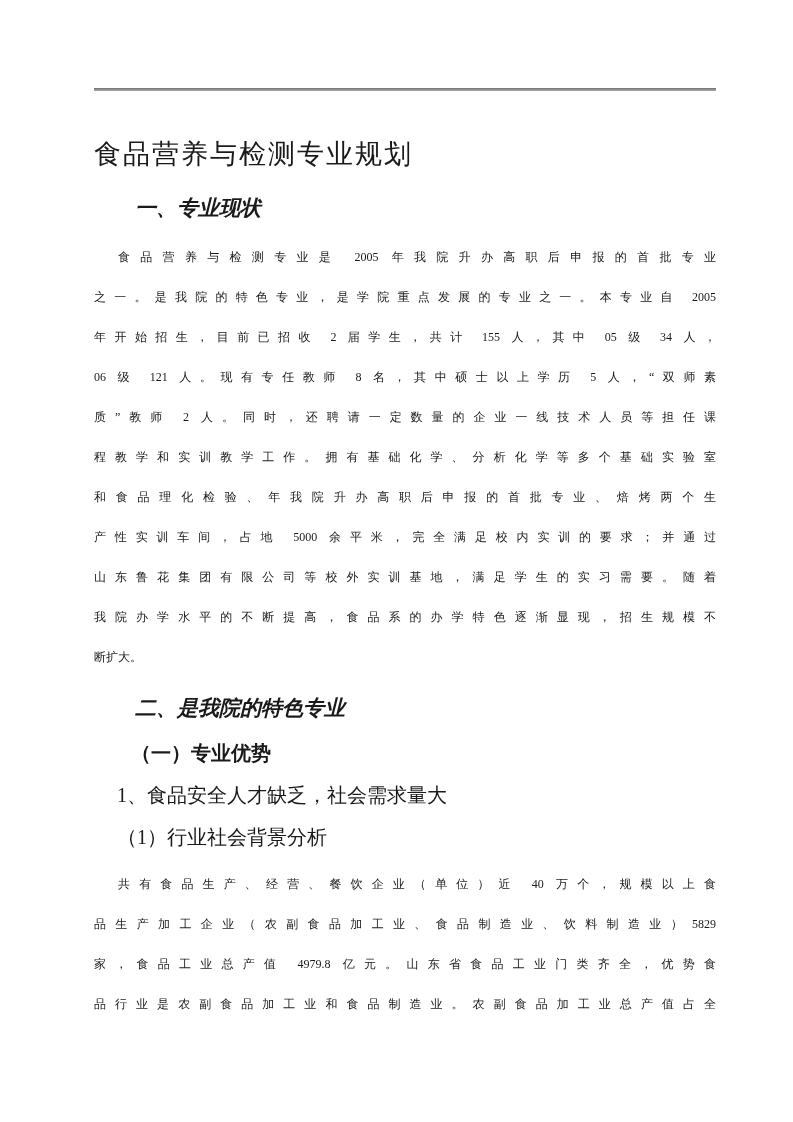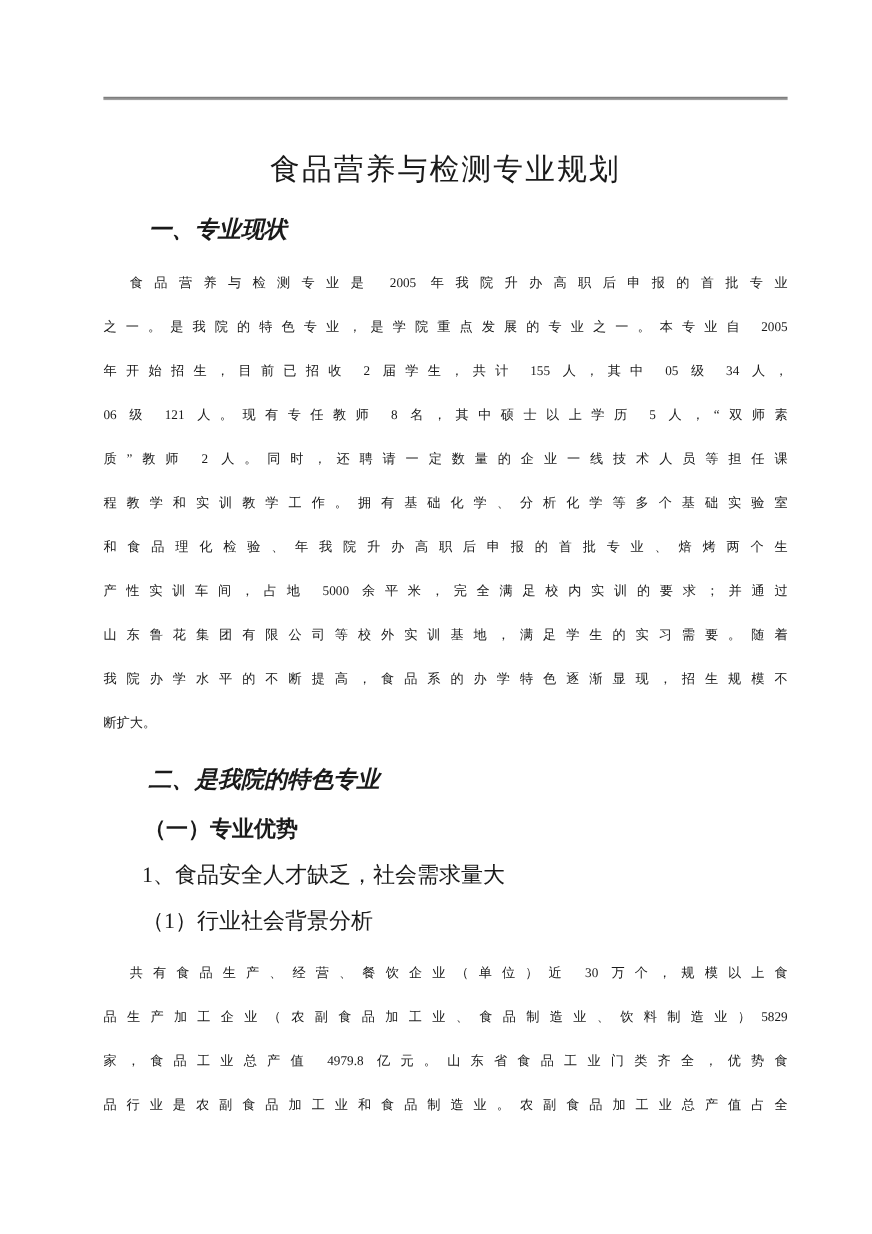--- a/index.html
+++ b/index.html
@@ -22,21 +22,21 @@
     left: 94px;
     width: 622px;
     height: 3px;
     background: linear-gradient(180deg, #6f6f6f 0%, #8a8a8a 40%, #a9a9a9 100%);
   }
   .doc-title {
     position: absolute;
     top: 136px;
     left: 94px;
     width: 622px;
-    text-align: center;
+    text-align: left;
     font-size: 27px;
     letter-spacing: 2px;
     font-weight: 400;
     white-space: nowrap;
   }
   .section-heading {
     position: absolute;
     left: 94px;
     width: 622px;
     font-family: "Liberation Sans", "DejaVu Sans", sans-serif;
@@ -72,21 +72,21 @@
     left: 94px;
     width: 622px;
     font-size: 20px;
     font-weight: 700;
     text-indent: 37px;
     white-space: nowrap;
   }
   .sub1 { top: 740px; }
   .list-line {
     position: absolute;
-    left: 88px;
+    left: 76px;
     width: 622px;
     font-size: 20px;
     font-weight: 400;
     text-indent: 41px;
     white-space: nowrap;
   }
   .item1 { top: 782px; }
   .item2 { top: 824px; }
 </style>
 </head>
@@ -116,19 +116,19 @@
 
   <div class="section-heading h2">二、是我院的特色专业</div>
 
   <div class="sub-heading sub1">（一）专业优势</div>
 
   <div class="list-line item1">1、食品安全人才缺乏，社会需求量大</div>
 
   <div class="list-line item2">（1）行业社会背景分析</div>
 
   <div class="para para2">
-      <div class="line">共有食品生产、经营、餐饮企业（单位）近 30 万个，规模以上食</div>
+      <div class="line">共有食品生产、经营、餐饮企业（单位）近 40 万个，规模以上食</div>
       <div class="line">品生产加工企业（农副食品加工业、食品制造业、饮料制造业）5829</div>
       <div class="line">家，食品工业总产值 4979.8 亿元。山东省食品工业门类齐全，优势食</div>
       <div class="line">品行业是农副食品加工业和食品制造业。农副食品加工业总产值占全</div>
     </div>
 
 </div>
 
 </body></html>

